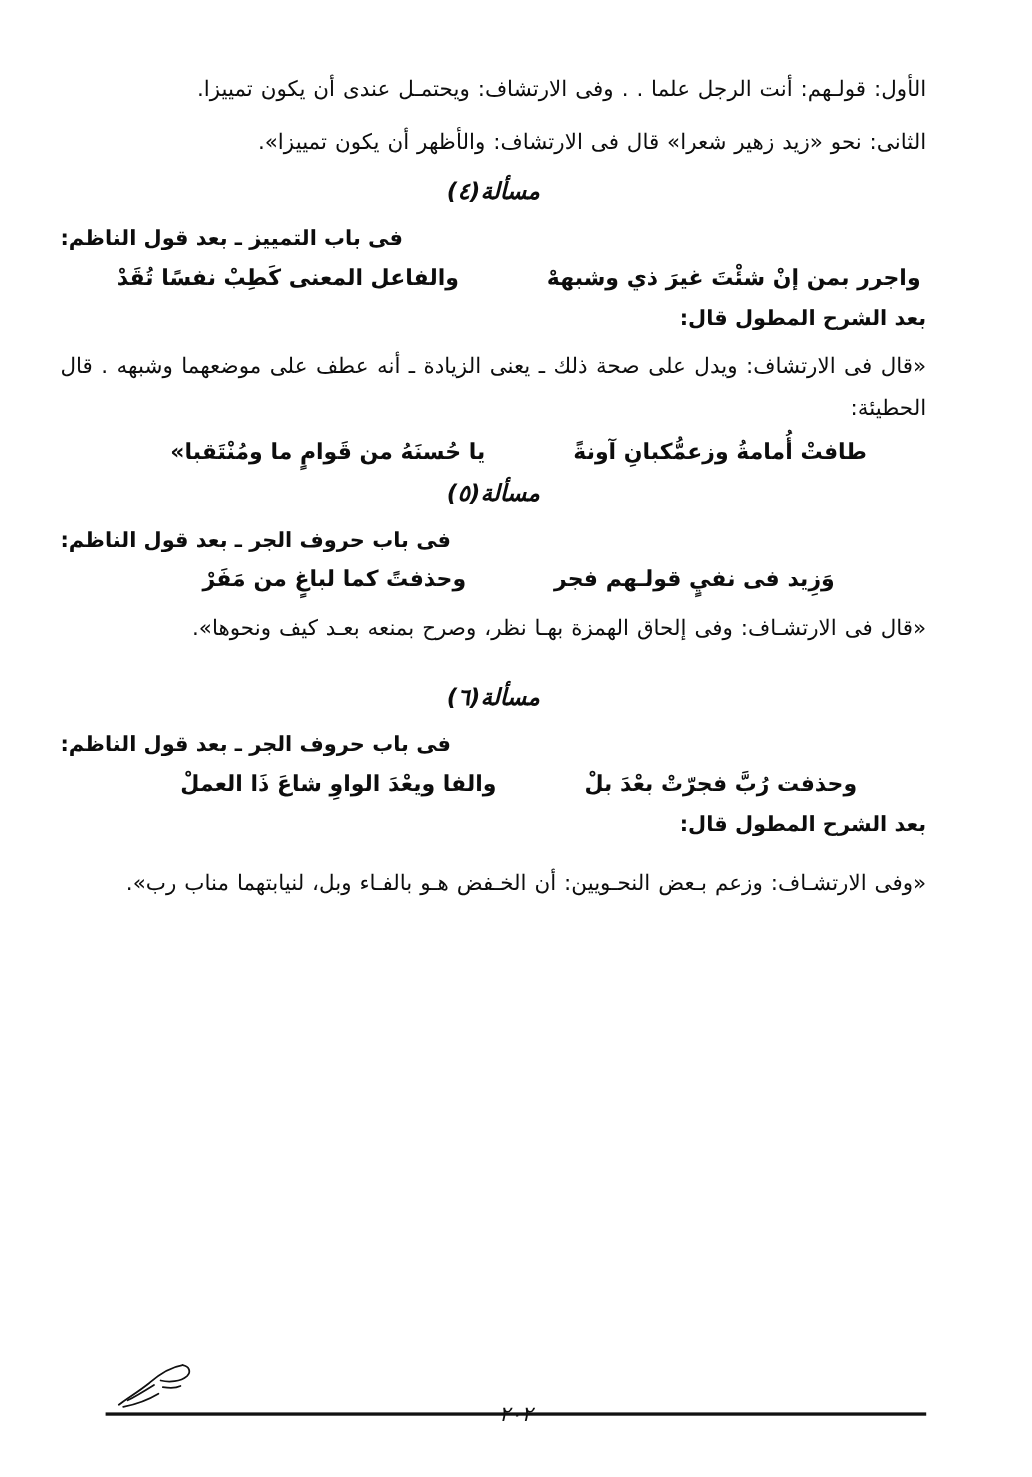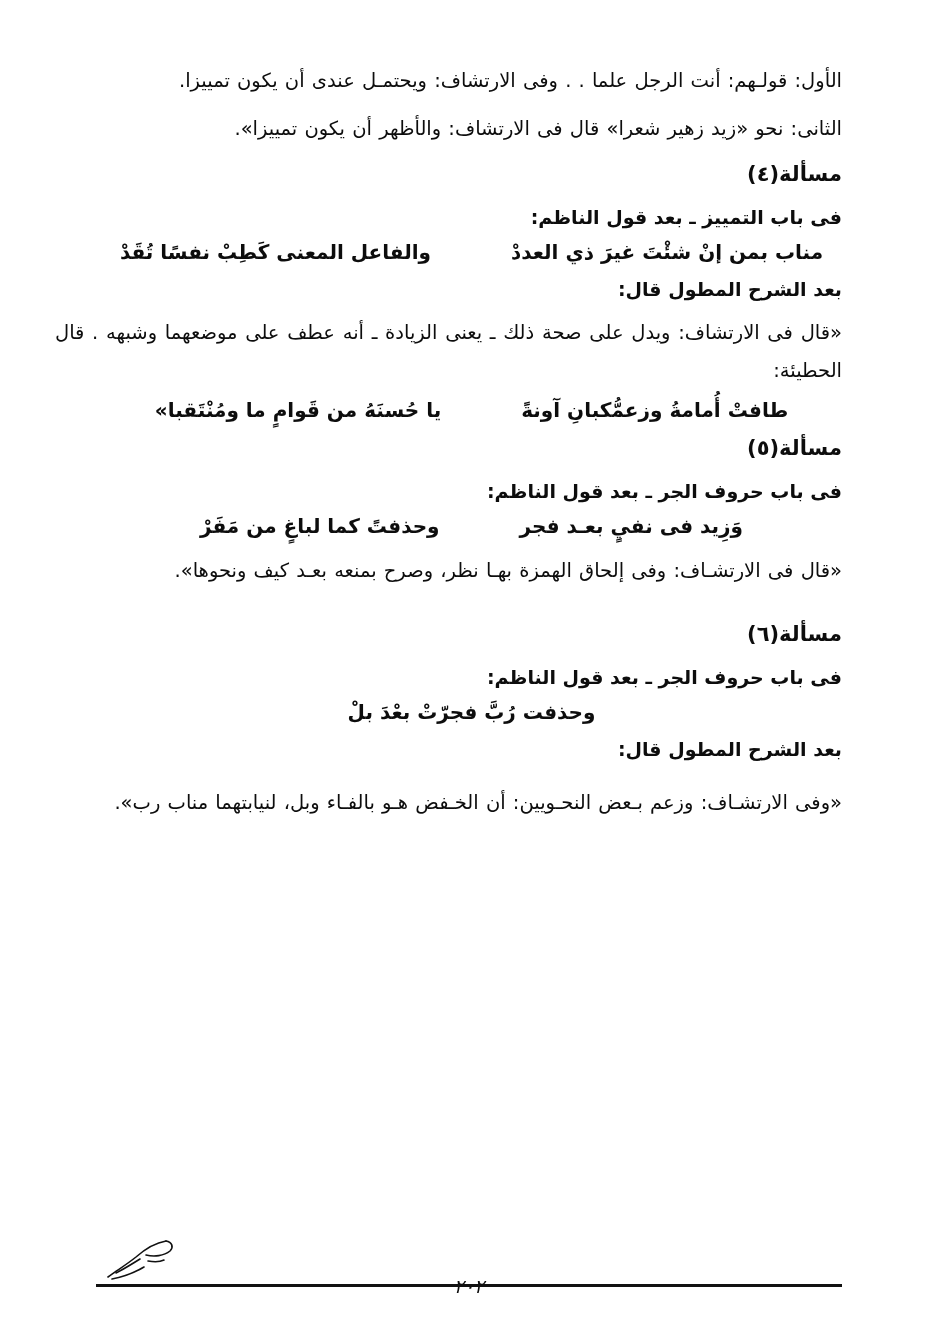--- a/index.html
+++ b/index.html
@@ -29,27 +29,29 @@
     margin: 0 0 10px 0;
     letter-spacing: 0.1px;
     word-spacing: 1px;
   }
   .para.block-quote {
     margin-bottom: 8px;
   }
   .section-title {
     font-size: 21px;
     font-weight: bold;
+    text-align: center;
     margin: 14px 0 20px 0;
     letter-spacing: 0.4px;
+    font-style: italic;
   }
   .lead {
     font-size: 19px;
     font-weight: bold;
-    text-align: right;
+    text-align: left;
     margin: 0 0 12px 0;
     padding-right: 0;
   }
   .verse {
     display: flex;
     flex-direction: row;
     justify-content: center;
     align-items: baseline;
     gap: 34px;
     font-size: 20px;
@@ -109,53 +111,54 @@
 
   <p class="para">الأول: قولـهم: أنت الرجل علما . . وفى الارتشاف: ويحتمـل عندى أن يكون تمييزا.</p>
 
   <p class="para">الثانى: نحو «زيد زهير شعرا» قال فى الارتشاف: والأظهر أن يكون تمييزا».</p>
 
   <div class="section-title">مسألة(٤)</div>
 
   <div class="lead">فى باب التمييز ـ بعد قول الناظم:</div>
 
   <div class="verse">
-    <span class="hemistich">مناب بمن إنْ شئْتَ غيرَ ذي العددْ</span>
+    <span class="hemistich">واجرر بمن إنْ شئْتَ غيرَ ذي وشبههْ</span>
     <span class="hemistich">والفاعل المعنى كَطِبْ نفسًا تُقَدْ</span>
   </div>
 
   <div class="after-note">بعد الشرح المطول قال:</div>
 
   <p class="para block-quote">«قال فى الارتشاف: ويدل على صحة ذلك ـ يعنى الزيادة ـ أنه عطف على موضعهما وشبهه . قال الحطيئة:</p>
 
   <div class="verse">
     <span class="hemistich">طافتْ أُمامةُ وزعمُّكبانِ آونةً</span>
     <span class="hemistich">يا حُسنَهُ من قَوامٍ ما ومُنْتَقبا»</span>
   </div>
 
   <div class="section-title">مسألة(٥)</div>
 
   <div class="lead">فى باب حروف الجر ـ بعد قول الناظم:</div>
 
   <div class="verse">
-    <span class="hemistich">وَزِيد فى نفيٍ بعـد فجر</span>
+    <span class="hemistich">وَزِيد فى نفيٍ قولـهم فجر</span>
     <span class="hemistich">وحذفتً كما لباغٍ من مَفَرْ</span>
   </div>
 
 
   <p class="para block-quote">«قال فى الارتشـاف: وفى إلحاق الهمزة بهـا نظر، وصرح بمنعه بعـد كيف ونحوها».</p>
 
   <div class="spacer-sm"></div>
 
   <div class="section-title">مسألة(٦)</div>
 
   <div class="lead">فى باب حروف الجر ـ بعد قول الناظم:</div>
 
   <div class="verse">
     <span class="hemistich">وحذفت رُبَّ فجرّتْ بعْدَ بلْ</span>
+    <span class="hemistich">والفا ويعْدَ الواوِ شاعَ ذَا العملْ</span>
   </div>
 
   <div class="after-note">بعد الشرح المطول قال:</div>
 
   <div class="spacer-sm"></div>
 
   <p class="para block-quote">«وفى الارتشـاف: وزعم بـعض النحـويين: أن الخـفض هـو بالفـاء وبل، لنيابتهما مناب رب».</p>
 
 </div>
 

